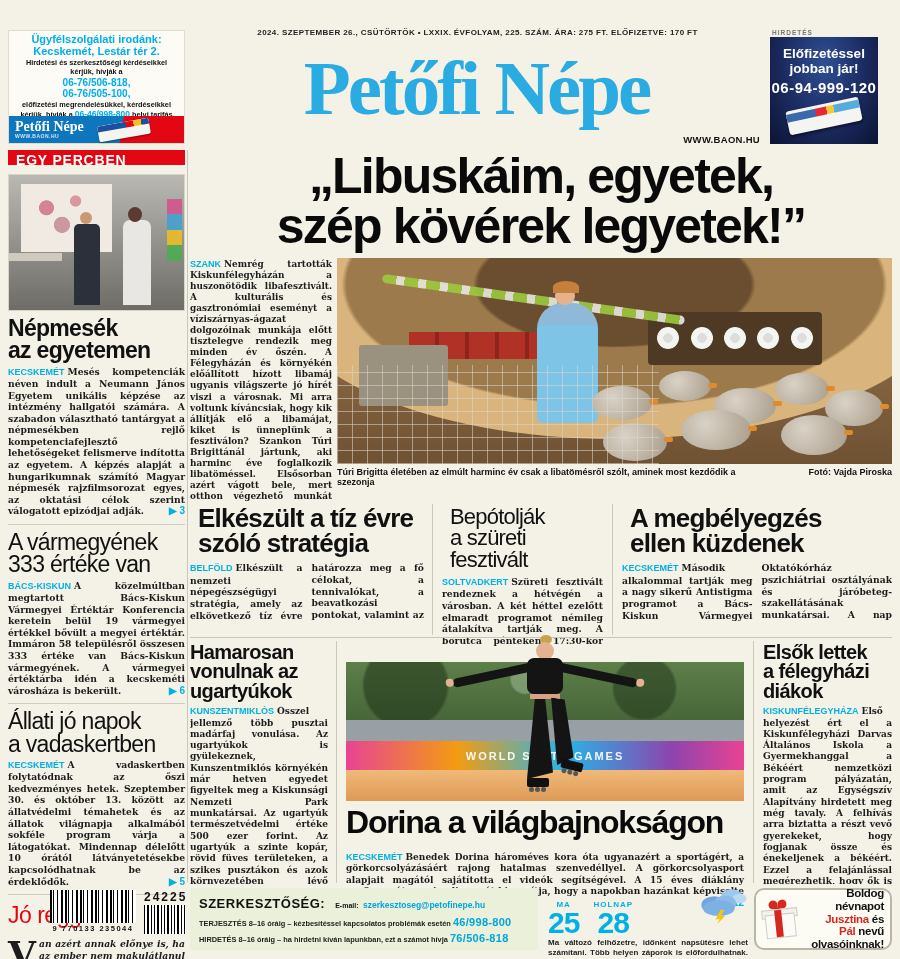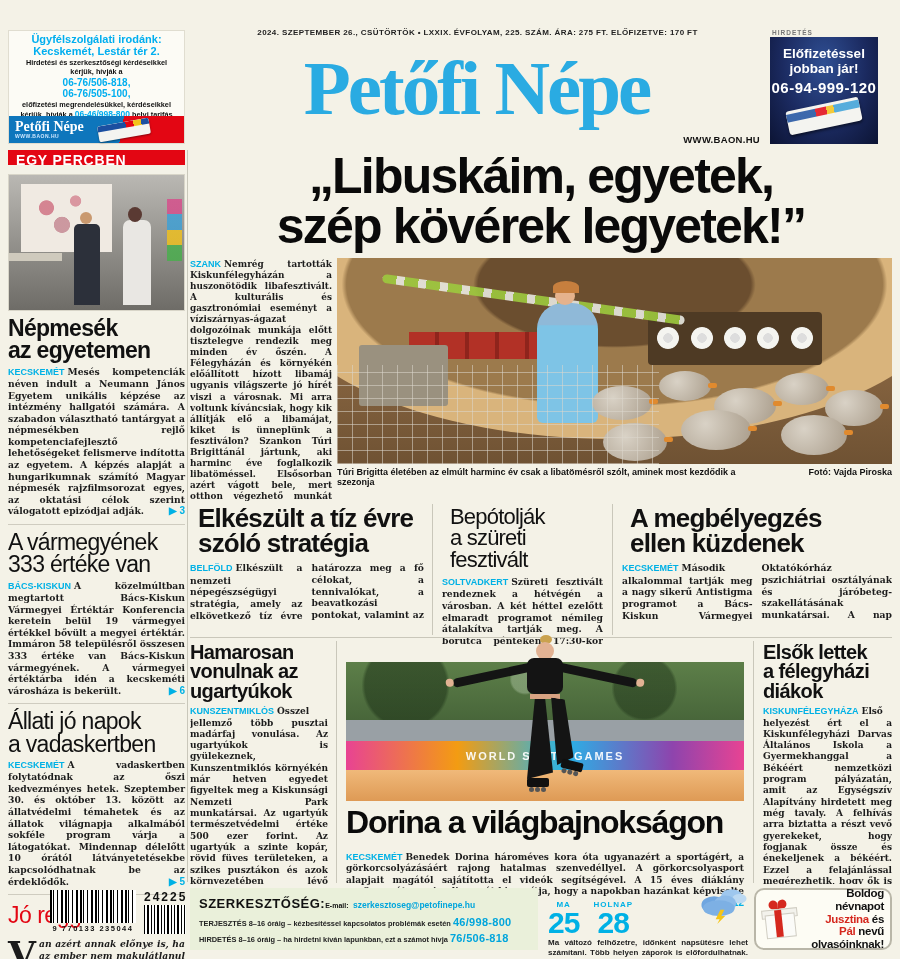--- a/index.html
+++ b/index.html
@@ -156,21 +156,21 @@
            clip-path:polygon(10% 0,50% 0,100% 85%,55% 100%);transform:rotate(8deg);}
   .sk-skate{position:absolute;width:22px;height:9px;background:#101010;border-radius:2px;}
   .sk-skate.one{left:24px;top:79px;}
   .sk-skate.two{left:58px;top:62px;transform:rotate(14deg);}
   .sk-wheel{position:absolute;bottom:-5px;width:5px;height:5px;border-radius:50%;background:#555;}
   .feature-headline{font-size:32px;font-weight:bold;letter-spacing:-1.2px;line-height:1;margin:5px 0 14px;color:#0a0a0a;}
   .feature-body .body-text{font-size:9px;}
   
   .editorial{position:absolute;left:190px;top:888px;width:348px;height:62px;background:#eaf0da;
              padding:6px 9px;box-sizing:border-box;}
-  .ed-head{display:flex;align-items:baseline;}
+  .ed-head{display:flex;align-items:baseline;gap:10px;}
   .ed-label{font-size:13px;font-weight:bold;letter-spacing:0.5px;}
   .ed-email-label{font-size:7px;font-weight:bold;}
   .ed-email{font-size:8.5px;font-weight:bold;color:#00a5dc;}
   .ed-line{font-size:7.4px;font-weight:bold;margin-top:4px;color:#222;}
   .ed-phone{font-size:11px;font-weight:bold;color:#00a5dc;letter-spacing:0.3px;}
   .weather{position:absolute;left:548px;top:886px;width:200px;}
   .w-temps{display:flex;gap:14px;align-items:flex-start;}
   .w-block{text-align:center;}
   .w-label{font-size:8px;font-weight:bold;color:#00b1e5;letter-spacing:1px;margin-top:14px;}
   .w-temp{font-size:30px;font-weight:bold;color:#00b1e5;line-height:0.9;letter-spacing:-1px;}

